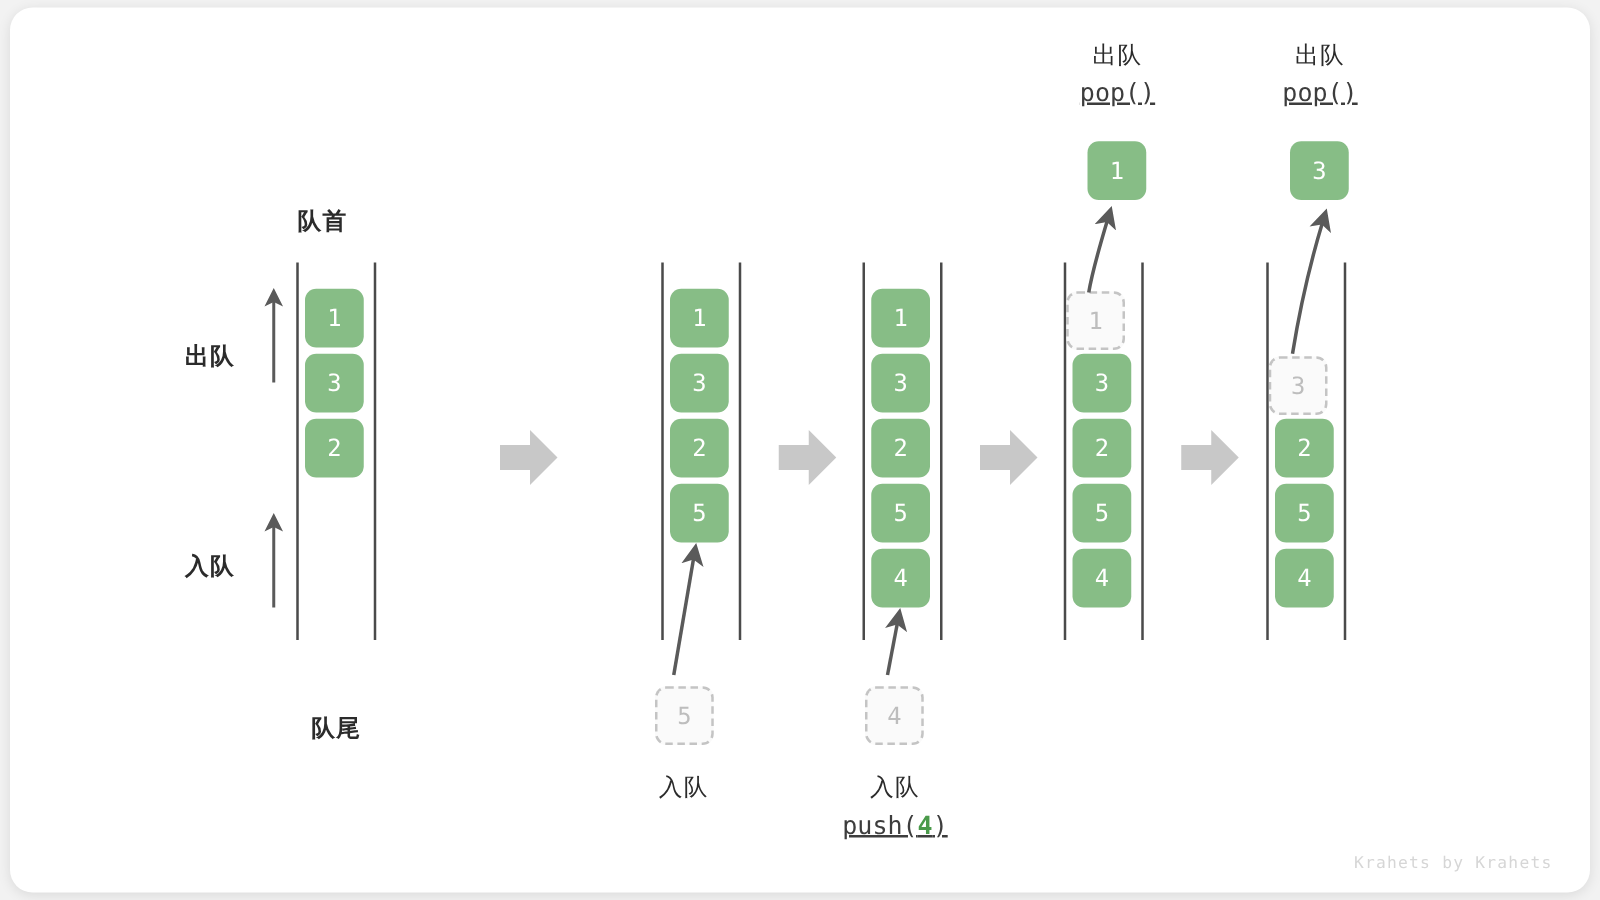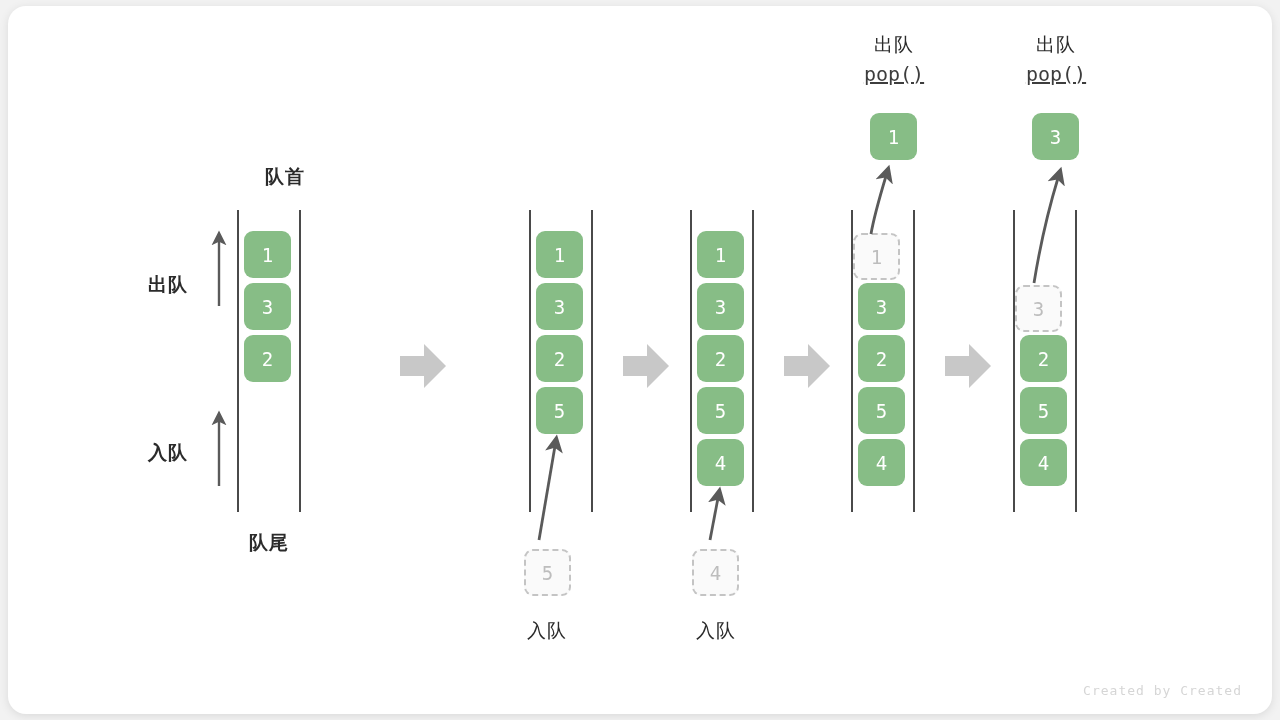--- a/index.html
+++ b/index.html
@@ -68,22 +68,22 @@
 
   svg.ov{position:absolute;left:0;top:0;width:1264px;height:708px;pointer-events:none;}
 </style>
 </head>
 <body>
 
 <div id="card">
 <div id="stage">
 
 
-  <div class="abs hdr" style="left:230px;top:158px;margin-left:27px;">队首</div>
-  <div class="abs hdr" style="left:230px;top:524px;padding-left:11px;">队尾</div>
+  <div class="abs hdr" style="left:230px;top:158px;">队首</div>
+  <div class="abs hdr" style="left:230px;top:564px;padding-left:11px;">队尾</div>
   <div class="abs side" style="left:140px;top:266px;">出队</div>
   <div class="abs side" style="left:140px;top:434px;">入队</div>
 
   <div class="abs rail" style="left:229px;"></div>
   <div class="abs rail" style="left:291px;"></div>
 
   <div class="abs box" style="left:236px;top:225px;">1</div>
   <div class="abs box" style="left:236px;top:277px;">3</div>
   <div class="abs box" style="left:236px;top:329px;">2</div>
 
@@ -105,20 +105,21 @@
 
   <div class="abs box" style="left:689px;top:225px;">1</div>
   <div class="abs box" style="left:689px;top:277px;">3</div>
   <div class="abs box" style="left:689px;top:329px;">2</div>
   <div class="abs box" style="left:689px;top:381px;">5</div>
   <div class="abs box" style="left:689px;top:433px;">4</div>
 
   <div class="abs box ghost" style="left:684px;top:543px;">4</div>
   <div class="abs oplabel" style="left:634px;top:610px;width:148px;">
     <span class="cn">入队</span>
+    <span class="code"><span>push(</span><span class="num">4</span><span>)</span></span>
   </div>
 
   <div class="abs rail" style="left:843px;"></div>
   <div class="abs rail" style="left:905px;"></div>
 
   <div class="abs box ghost" style="left:845px;top:227px;">1</div>
   <div class="abs box" style="left:850px;top:277px;">3</div>
   <div class="abs box" style="left:850px;top:329px;">2</div>
   <div class="abs box" style="left:850px;top:381px;">5</div>
   <div class="abs box" style="left:850px;top:433px;">4</div>
@@ -171,16 +172,16 @@
       <path d="M615,350 h24 v-12 l22,22 l-22,22 v-12 h-24 z"></path>
     </g>
     <g fill="#c8c8c8">
       <path d="M776,350 h24 v-12 l22,22 l-22,22 v-12 h-24 z"></path>
     </g>
     <g fill="#c8c8c8">
       <path d="M937,350 h24 v-12 l22,22 l-22,22 v-12 h-24 z"></path>
     </g>
   </svg>
 
-  <div class="abs" id="watermark">Created by Created</div>
+  <div class="abs" id="watermark">Krahets by Krahets</div>
 
 </div>
 </div>
 
 </body></html>

